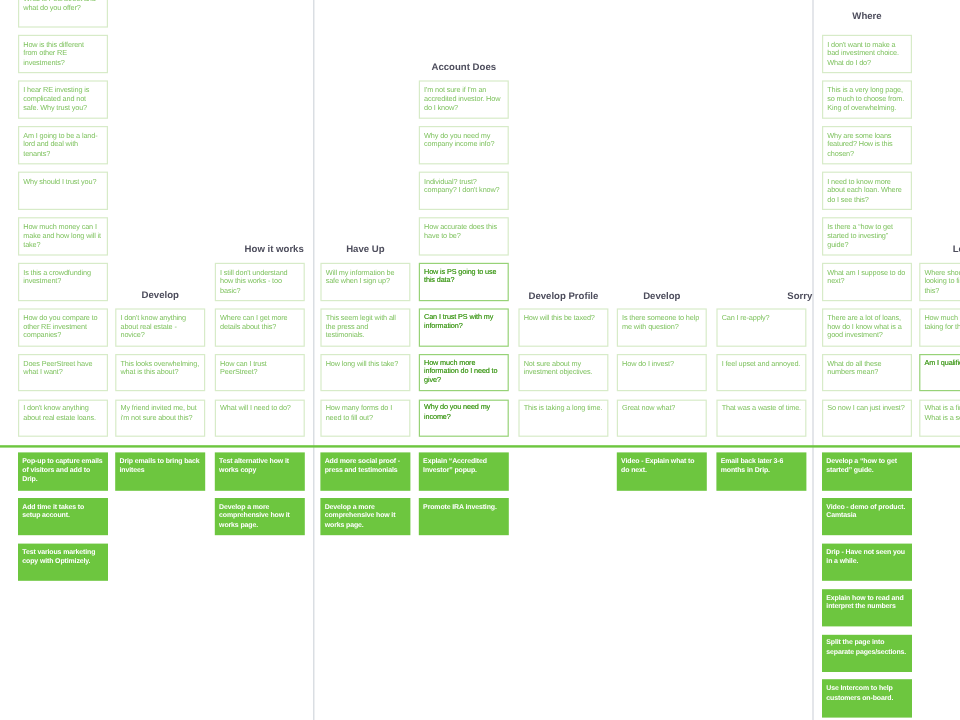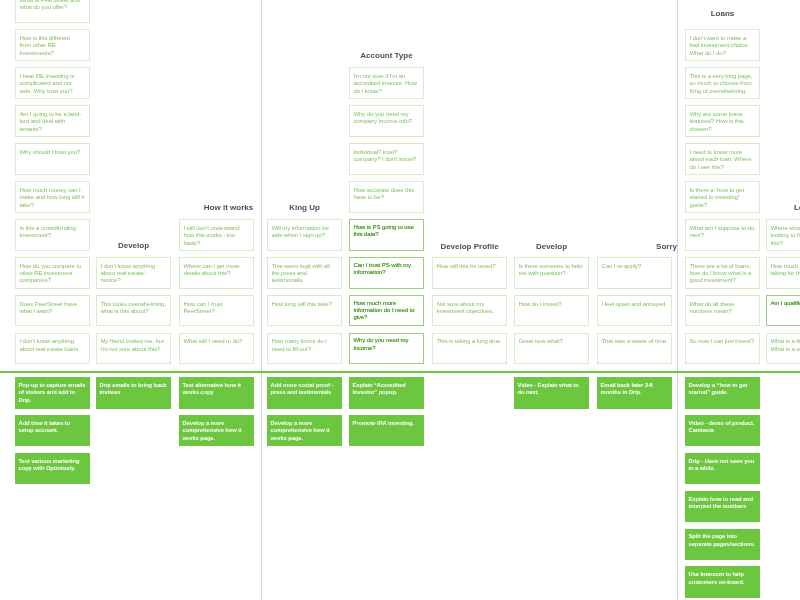--- a/index.html
+++ b/index.html
@@ -87,31 +87,31 @@
     <div class="column-title" style="left:191px;top:204.40px;">How it works</div>
     <div class="question-card" style="left:179.0px;top:219.20px;">I still don't understand how this works - too basic?</div>
     <div class="question-card" style="left:179.0px;top:257.15px;">Where can I get more details about this?</div>
     <div class="question-card" style="left:179.0px;top:295.10px;">How can I trust PeerStreet?</div>
     <div class="question-card" style="left:179.0px;top:333.05px;">What will I need to do?</div>
     <div class="action-card" style="left:179.0px;top:377.20px;">Test alternative how it works copy</div>
     <div class="action-card" style="left:179.0px;top:415.05px;">Develop a more comprehensive how it works page.</div>
   </div>
 
   <div class="column">
-    <div class="column-title" style="left:267.0px;top:204.40px;">King Up</div>
+    <div class="column-title" style="left:267.0px;top:204.40px;">Have Up</div>
     <div class="question-card" style="left:267.0px;top:219.20px;">Will my information be safe when I sign up?</div>
     <div class="question-card" style="left:267.0px;top:257.15px;">This seem legit with all the press and testimonials.</div>
     <div class="question-card" style="left:267.0px;top:295.10px;">How long will this take?</div>
     <div class="question-card" style="left:267.0px;top:333.05px;">How many forms do I need to fill out?</div>
     <div class="action-card" style="left:267.0px;top:377.20px;">Add more social proof - press and testimonials</div>
     <div class="action-card" style="left:267.0px;top:415.05px;">Develop a more comprehensive how it works page.</div>
   </div>
 
   <div class="column">
-    <div class="column-title" style="left:349.0px;top:51.90px;">Account Type</div>
+    <div class="column-title" style="left:349.0px;top:51.90px;">Account Does</div>
     <div class="question-card" style="left:349.0px;top:67.40px;">I'm not sure if I'm an accredited investor. How do I know?</div>
     <div class="question-card" style="left:349.0px;top:105.35px;">Why do you need my company income info?</div>
     <div class="question-card" style="left:349.0px;top:143.30px;">Individual? trust? company? I don't know?</div>
     <div class="question-card" style="left:349.0px;top:181.25px;">How accurate does this have to be?</div>
     <div class="question-card is-highlighted" style="left:349.0px;top:219.20px;">How is PS going to use this data?</div>
     <div class="question-card is-highlighted" style="left:349.0px;top:257.15px;">Can I trust PS with my information?</div>
     <div class="question-card is-highlighted" style="left:349.0px;top:295.10px;">How much more information do I need to give?</div>
     <div class="question-card is-highlighted" style="left:349.0px;top:333.05px;">Why do you need my income?</div>
     <div class="action-card" style="left:349.0px;top:377.20px;">Explain “Accredited Investor” popup.</div>
     <div class="action-card" style="left:349.0px;top:415.05px;">Promote IRA investing.</div>
@@ -134,21 +134,21 @@
 
   <div class="column">
     <div class="column-title" style="left:629px;top:242.60px;">Sorry</div>
     <div class="question-card" style="left:597.0px;top:257.15px;">Can I re-apply?</div>
     <div class="question-card" style="left:597.0px;top:295.10px;">I feel upset and annoyed.</div>
     <div class="question-card" style="left:597.0px;top:333.05px;">That was a waste of time.</div>
     <div class="action-card" style="left:597.0px;top:377.20px;">Email back later 3-6 months in Drip.</div>
   </div>
 
   <div class="column">
-    <div class="column-title" style="left:685.0px;top:9.60px;">Loans</div>
+    <div class="column-title" style="left:685.0px;top:9.60px;">Where</div>
     <div class="question-card" style="left:685.0px;top:29.45px;">I don't want to make a bad investment choice. What do I do?</div>
     <div class="question-card" style="left:685.0px;top:67.40px;">This is a very long page, so much to choose from. King of overwhelming.</div>
     <div class="question-card" style="left:685.0px;top:105.35px;">Why are some loans featured? How is this chosen?</div>
     <div class="question-card" style="left:685.0px;top:143.30px;">I need to know more about each loan. Where do I see this?</div>
     <div class="question-card" style="left:685.0px;top:181.25px;">Is there a “how to get started to investing” guide?</div>
     <div class="question-card" style="left:685.0px;top:219.20px;">What am I suppose to do next?</div>
     <div class="question-card" style="left:685.0px;top:257.15px;">There are a lot of loans, how do I know what is a good investment?</div>
     <div class="question-card" style="left:685.0px;top:295.10px;">What do all these numbers mean?</div>
     <div class="question-card" style="left:685.0px;top:333.05px;">So now I can just invest?</div>
     <div class="action-card" style="left:685.0px;top:377.20px;">Develop a “how to get started” guide.</div>

